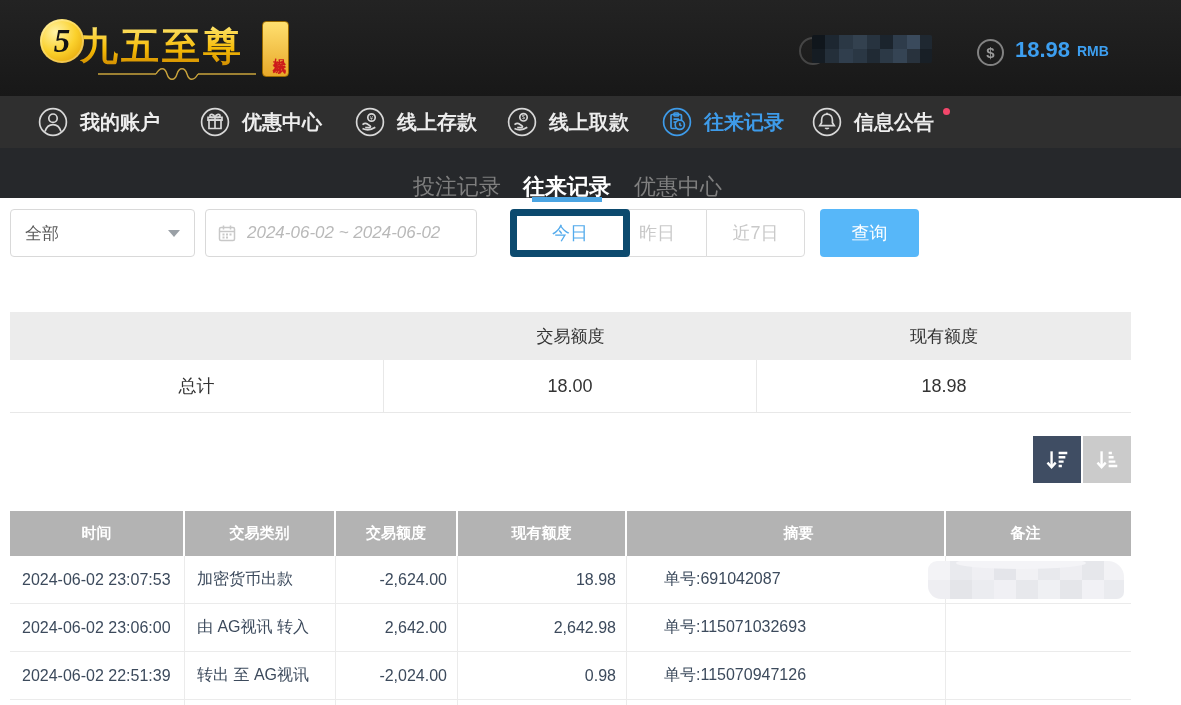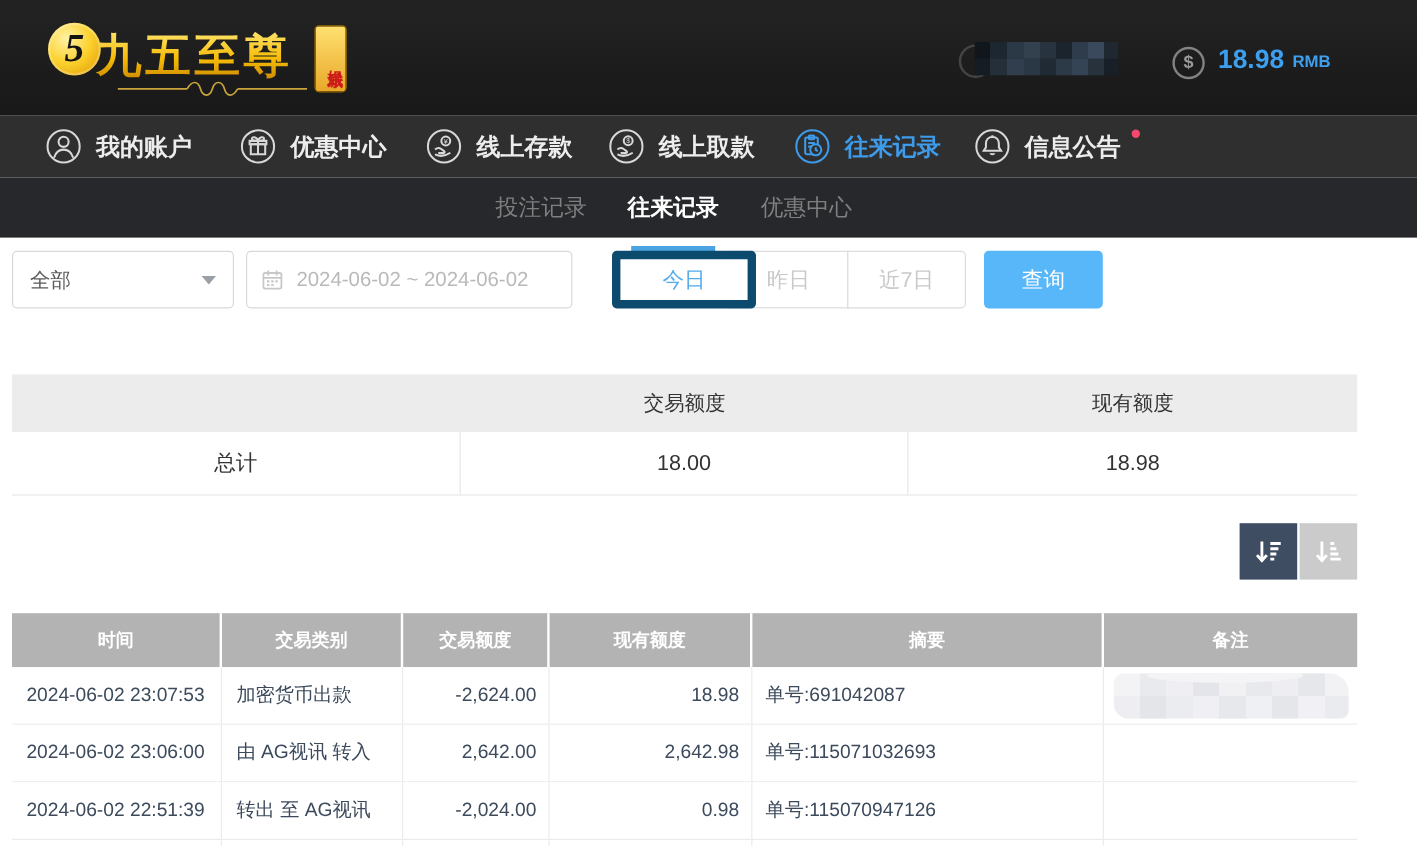--- a/index.html
+++ b/index.html
@@ -40,33 +40,33 @@
   .nav-item{position:absolute;top:0;height:52px;display:flex;align-items:center;gap:12px;
        color:#ededed;cursor:pointer;}
   .nav-item .lbl{font-size:20px;font-weight:bold;white-space:nowrap;}
   .nav-item svg{stroke:#d8d8d8;}
   .nav-item.active{color:#3e9be9;}
   .nav-item.active svg{stroke:#3e9be9;}
   .notif-dot{position:absolute;left:943px;top:12px;width:7px;height:7px;border-radius:50%;background:#f3476b;}
 
   
   .subnav{position:absolute;left:0;top:148px;width:1181px;height:50px;background:#26282b;}
-  .tab{position:absolute;top:12px;height:50px;display:flex;align-items:flex-start;
-       font-size:19px;color:#7f7f7f;cursor:pointer;}
+  .tab{position:absolute;top:4px;height:50px;display:flex;align-items:flex-end;
+       font-size:22px;color:#7f7f7f;cursor:pointer;}
   .tab.active{color:#fff;font-weight:bold;}
   .tab .underline{position:absolute;left:50%;transform:translateX(-50%);bottom:0;width:70px;height:5px;background:#4aa4e2;}
 
   
   .f-box{position:absolute;top:209px;height:48px;box-sizing:border-box;border:1px solid #d9d9d9;
        border-radius:4px;display:flex;align-items:center;background:#fff;}
   .f-select{left:10px;width:185px;padding:10px 14px;justify-content:space-between;cursor:pointer;}
   .f-select .val{font-size:17px;color:#5a5a5a;}
   .caret{width:0;height:0;border-left:6px solid transparent;border-right:6px solid transparent;
        border-top:7px solid #9aa0a6;}
-  .f-date{left:205px;width:272px;padding:0 12px;gap:11px;cursor:pointer;}
+  .f-date{left:205px;width:272px;padding:0 12px;gap:11px;cursor:pointer;font-style:italic;}
   .f-date .val{font-size:17px;color:#b9b9b9;white-space:nowrap;}
   .quick{position:absolute;top:209px;height:48px;box-sizing:border-box;display:flex;align-items:center;
        justify-content:center;font-size:18px;cursor:pointer;background:#fff;}
   .q-today{left:510px;width:120px;border:7px solid #0c4a6e;border-radius:4px;color:#54abec;z-index:2;}
   .q-yesterday{left:608px;width:99px;border:1px solid #dcdcdc;border-left:none;color:#c9c9c9;}
   .q-7d{left:707px;width:99px;border:1px solid #dcdcdc;border-left:1px solid #dcdcdc;
        border-radius:0 4px 4px 0;color:#c9c9c9;margin-left:-1px;}
   .q-query{left:820px;width:99px;border:none;border-radius:4px;background:#57b7f9;color:#fff;}
 
   
@@ -98,21 +98,21 @@
   .rec-row .cell{color:#3c4a5c;font-size:16px;border-right:1px solid #ebebeb;}
   .rec-row .cell:last-child{border-right:none;}
   .rec-partial{position:relative;height:8px;background:#fff;}
   .rec-partial .cell{border-right:1px solid #ebebeb;}
   .rec-partial .cell:last-child{border-right:none;}
   .cell{position:absolute;top:0;height:100%;display:flex;align-items:center;box-sizing:border-box;}
   .c-time{left:0;width:175px;padding-left:12px;}
   .c-type{left:175px;width:151px;padding-left:12px;}
   .c-amt{left:326px;width:122px;justify-content:flex-end;padding-right:10px;}
   .c-bal{left:448px;width:169px;justify-content:flex-end;padding-right:10px;}
-  .c-sum{left:617px;width:293px;padding-left:11px;}
+  .c-sum{left:643px;width:293px;padding-left:11px;}
   .c-rem{left:910px;width:211px;justify-content:center;}
   .rec-head .cell{padding:0;}
 
   .remark-blur{position:relative;width:196px;height:38px;border-radius:9px 16px 7px 13px;overflow:hidden;}
   .remark-blur .r{height:19px;}
   .remark-blur .r1{background:linear-gradient(90deg,#f3f3f6 0 22px,#e9eaee 22px 44px,#efeff3 44px 66px,#e4e5ea 66px 88px,#f1f1f4 88px 110px,#e8e9ed 110px 132px,#eeeef2 132px 154px,#e6e7eb 154px 176px,#f2f2f5 176px 196px);}
   .remark-blur .r2{background:linear-gradient(90deg,#eeeef2 0 22px,#e4e5e9 22px 44px,#ebecf0 44px 66px,#f0f0f4 66px 88px,#e7e8ec 88px 110px,#eff0f3 110px 132px,#e5e6ea 132px 154px,#f1f1f5 154px 176px,#eaebef 176px 196px);}
   .remark-blur::before{content:"";position:absolute;left:28px;top:-4px;width:130px;height:12px;
        background:#f4f4f7;border-radius:50%;}
 </style>

